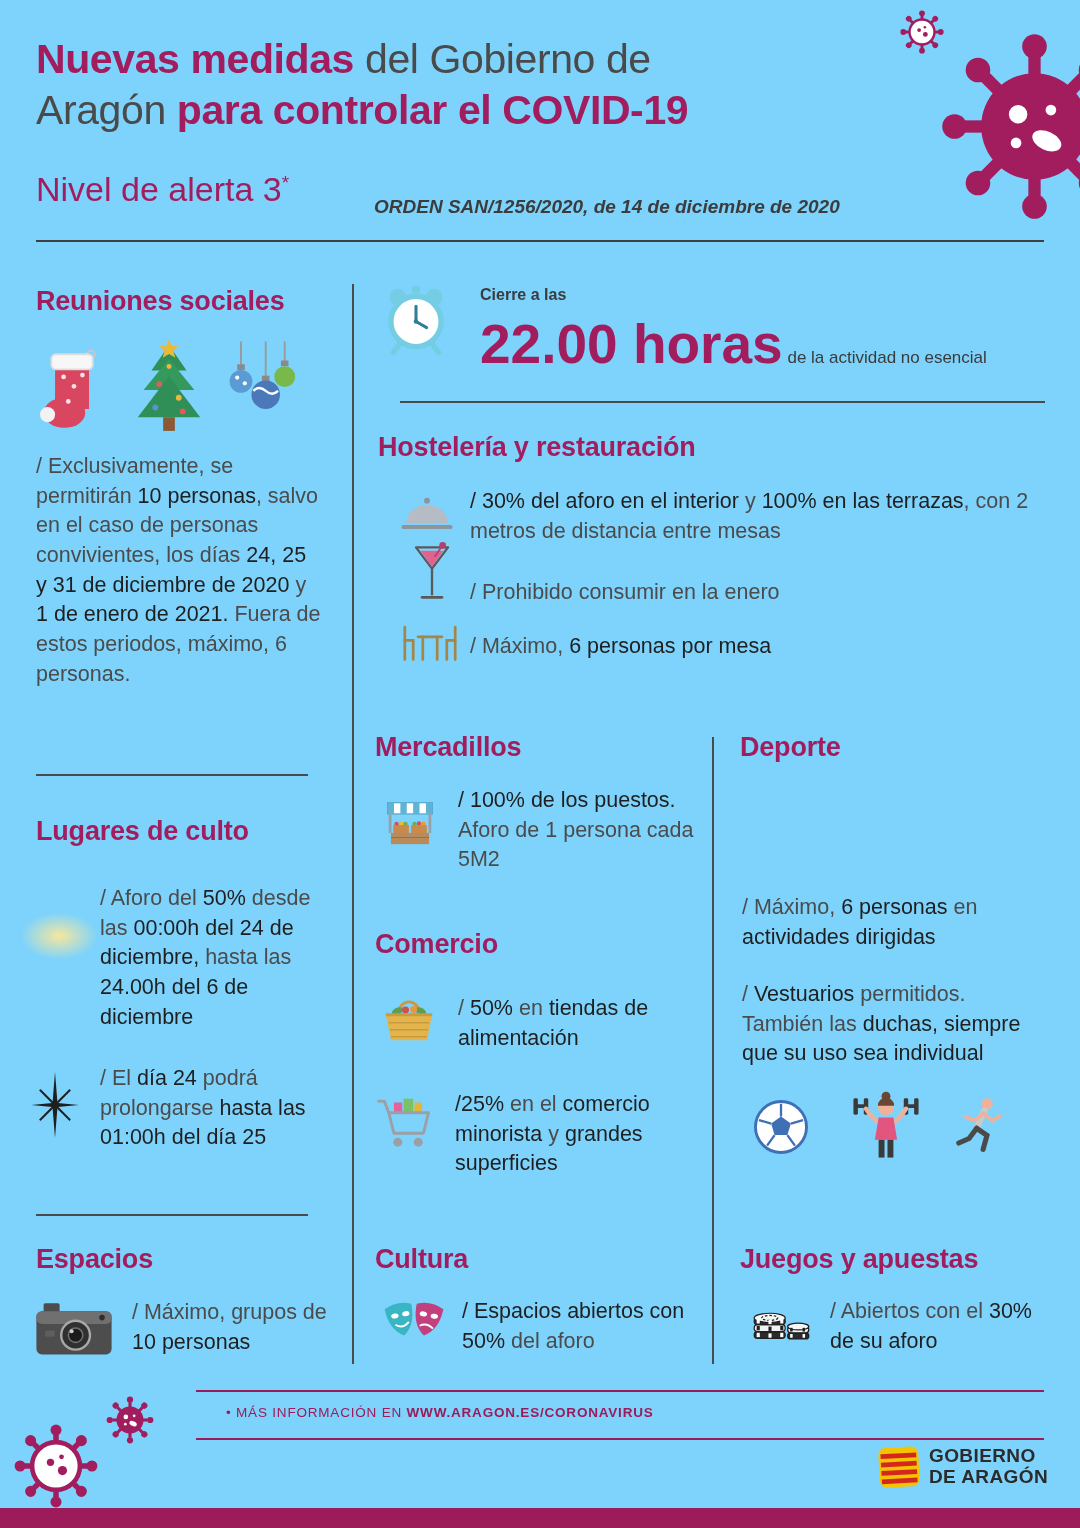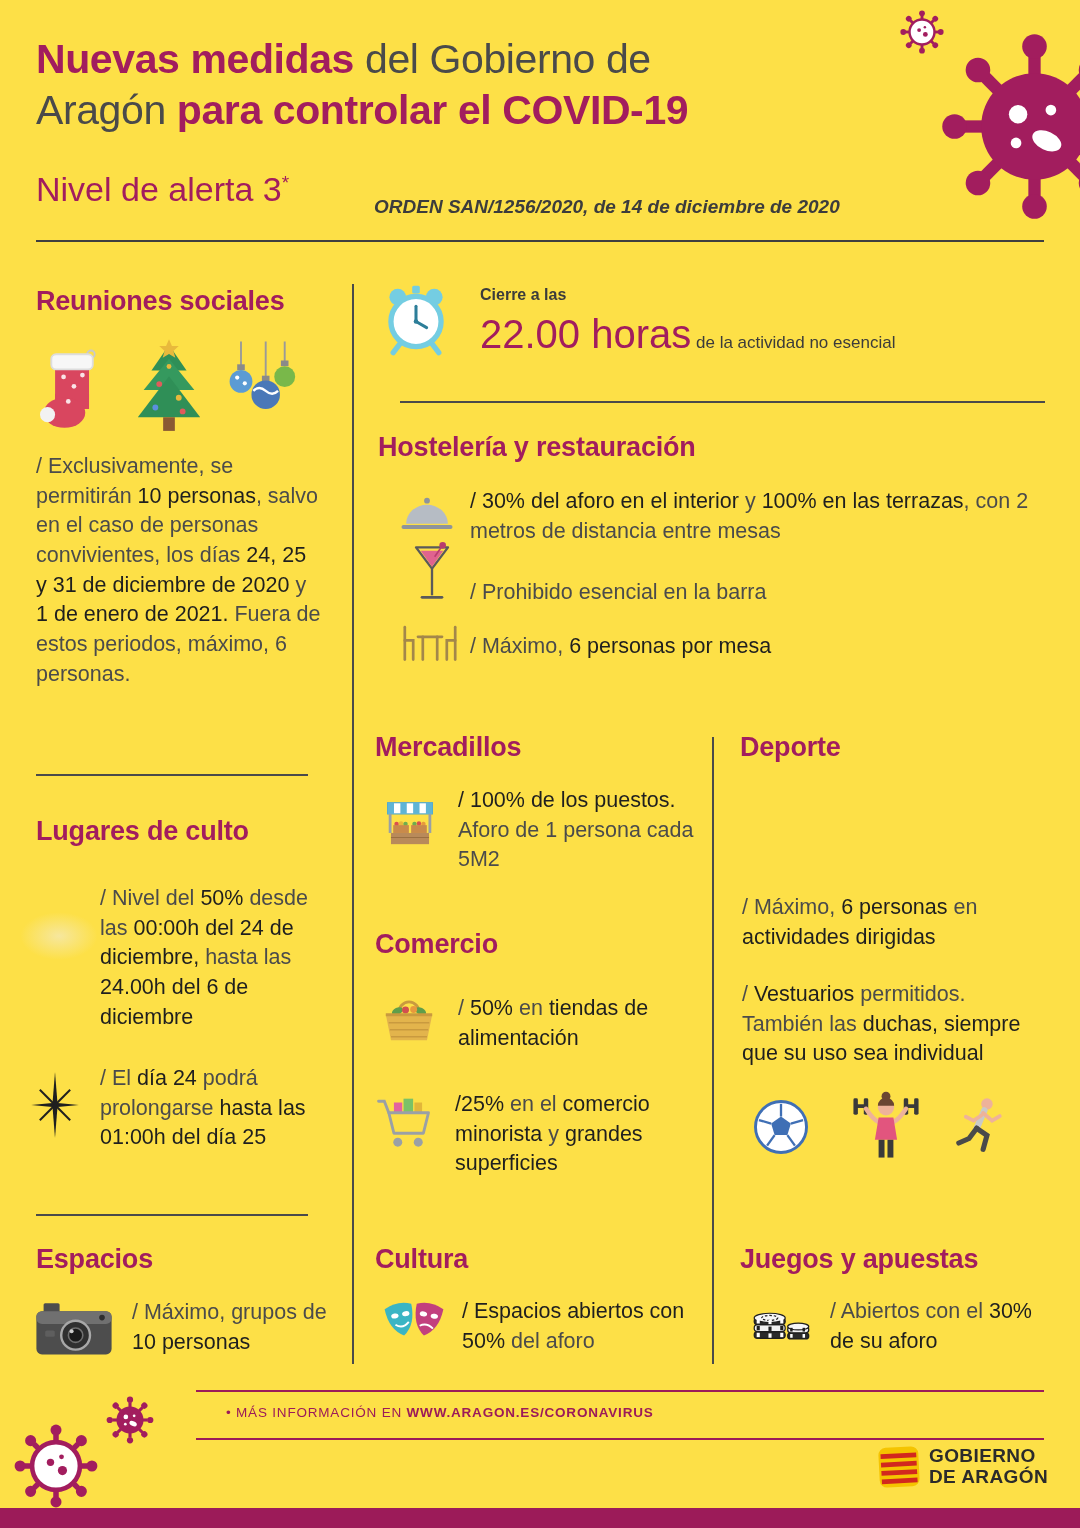--- a/index.html
+++ b/index.html
@@ -3,21 +3,21 @@
 <meta charset="utf-8">
 <style>
   :root{
     --accent:#a21d5e;
     --accent-dark:#9c1b59;
     --text:#4b4b4b;
     --bold:#1f1f1f;
   }
   *{margin:0;padding:0;box-sizing:border-box}
   html,body{background:#fff}
-  .page{position:relative;width:1080px;height:1528px;background:#fde047;overflow:hidden;
+  .page{position:relative;width:1080px;height:1528px;background:#7dd3fc;overflow:hidden;
         font-family:"Liberation Sans","DejaVu Sans",sans-serif;color:var(--text)}
 
   
   .b{font-weight:normal;color:var(--bold)}
   .rule{position:absolute;height:2px;background:#4a4a4a}
   .vrule{position:absolute;width:2px;background:#4a4a4a}
   .sec-title{position:absolute;font-size:27px;font-weight:bold;color:var(--accent);letter-spacing:-.2px}
   .txt{position:absolute;font-size:21.5px;line-height:1.38;color:var(--text)}
 
   
@@ -46,21 +46,21 @@
   .div-left-2{left:36px;top:1214px;width:272px}
   .sec-turismo-title{left:36px;top:1244px}
   .camera-icon{position:absolute;left:34px;top:1298px;width:80px;height:60px}
   .turismo-item1{left:132px;top:1298px;width:198px}
   .vrule-a{left:352px;top:284px;height:1080px}
 
   
   .clock-icon{position:absolute;left:378px;top:282px;width:76px;height:76px}
   .banner-intro{position:absolute;left:480px;top:286px;font-size:16px;font-weight:bold;color:#3b3b3b}
   .banner-main{position:absolute;left:480px;top:312px;white-space:nowrap}
-  .banner-time{font-size:40px;font-weight:normal;color:var(--accent)}
+  .banner-time{font-size:55px;font-weight:bold;color:var(--accent)}
   .banner-rest{font-size:17px;font-weight:normal;color:#3b3b3b}
   .div-banner{left:400px;top:401px;width:645px}
 
   
   .sec-hosteleria-title{left:378px;top:432px}
   .cloche-icon{position:absolute;left:398px;top:492px;width:58px;height:44px}
   .host-item1{left:470px;top:487px;width:575px}
   .cocktail-icon{position:absolute;left:412px;top:540px;width:40px;height:68px}
   .host-item2{left:470px;top:578px;width:500px}
   .table-icon{position:absolute;left:400px;top:622px;width:60px;height:44px}
@@ -230,21 +230,21 @@
     <rect x="62" y="20" width="8" height="6" fill="#8a8a8a"></rect>
     <circle cx="66" cy="37" r="11" fill="#79b84a"></circle>
   </svg>
 
   <p class="txt social-body"><span>/ Exclusivamente, se permitirán </span><span class="b">10 personas</span><span>, salvo en el caso de personas convivientes, los días </span><span class="b">24, 25 y 31 de diciembre de 2020</span><span> y </span><span class="b">1 de enero de 2021.</span><span> Fuera de estos periodos, máximo, 6 personas.</span></p>
 
   <div class="rule div-left-1"></div>
 
   <h2 class="sec-title sec-culto-title">Lugares de culto</h2>
   <div class="candle-glow"></div>
-  <p class="txt culto-item1"><span>/ Nivel del </span><span class="b">50%</span><span> desde las </span><span class="b">00:00h del 24 de diciembre,</span><span> hasta las </span><span class="b">24.00h del 6 de diciembre</span></p>
+  <p class="txt culto-item1"><span>/ Aforo del </span><span class="b">50%</span><span> desde las </span><span class="b">00:00h del 24 de diciembre,</span><span> hasta las </span><span class="b">24.00h del 6 de diciembre</span></p>
 
   <svg class="star-icon" viewBox="0 0 100 100">
     <polygon points="50,0 54,50 50,100 46,50" fill="#1f1f1f"></polygon>
     <polygon points="14,50 50,46.5 86,50 50,53.5" fill="#1f1f1f"></polygon>
     <g stroke="#1f1f1f" stroke-width="3">
       <line x1="27" y1="27" x2="73" y2="73"></line>
       <line x1="73" y1="27" x2="27" y2="73"></line>
     </g>
   </svg>
   <p class="txt culto-item2"><span>/ El </span><span class="b">día 24</span><span> podrá prolongarse </span><span class="b">hasta las 01:00h del día 25</span></p>
@@ -291,21 +291,21 @@
   </svg>
   <p class="txt host-item1"><span class="b">/ 30% del aforo en el interior</span><span> y </span><span class="b">100% en las terrazas</span><span>, con 2 metros de distancia entre mesas</span></p>
   <svg class="cocktail-icon" viewBox="0 0 60 100">
     <path d="M6 10 L54 10 L30 42 Z" fill="none" stroke="#5a5a5a" stroke-width="3.5" stroke-linejoin="round"></path>
     <path d="M13 15 L47 15 L30 39 Z" fill="#e0638f"></path>
     <line x1="30" y1="42" x2="30" y2="82" stroke="#5a5a5a" stroke-width="3.5"></line>
     <line x1="15" y1="85" x2="45" y2="85" stroke="#5a5a5a" stroke-width="4" stroke-linecap="round"></line>
     <circle cx="46" cy="7" r="5" fill="#b83d6e"></circle>
     <line x1="46" y1="7" x2="34" y2="24" stroke="#b83d6e" stroke-width="2.5"></line>
   </svg>
-  <p class="txt host-item2"><span>/ Prohibido esencial en la barra</span></p>
+  <p class="txt host-item2"><span>/ Prohibido consumir en la enero</span></p>
   <svg class="table-icon" viewBox="0 0 100 72">
     <g stroke="#a3874a" stroke-width="4.5" fill="none" stroke-linecap="round">
       <path d="M8 8 V62"></path>
         <path d="M8 30 H22 V62"></path>
       <path d="M92 8 V62"></path>
         <path d="M92 30 H78 V62"></path>
       <path d="M30 24 H70"></path>
         <path d="M38 24 V62"></path>
         <path d="M62 24 V62"></path>
     </g>

